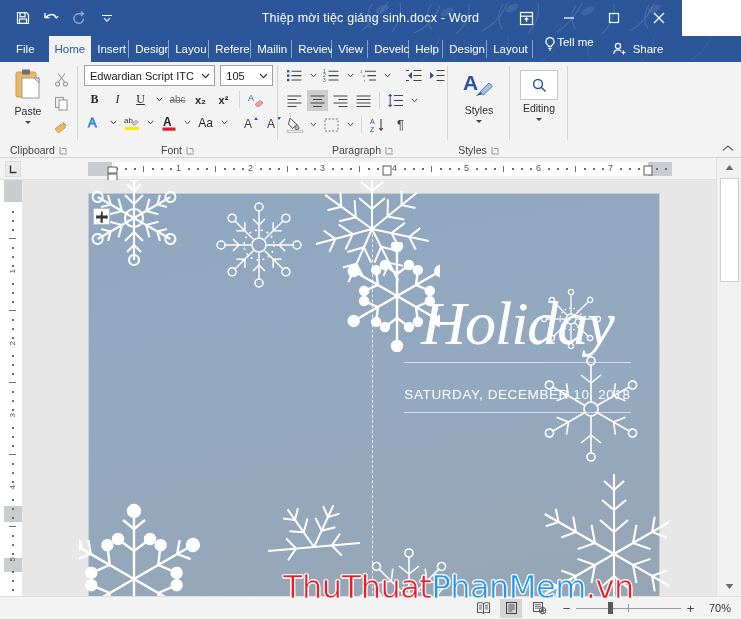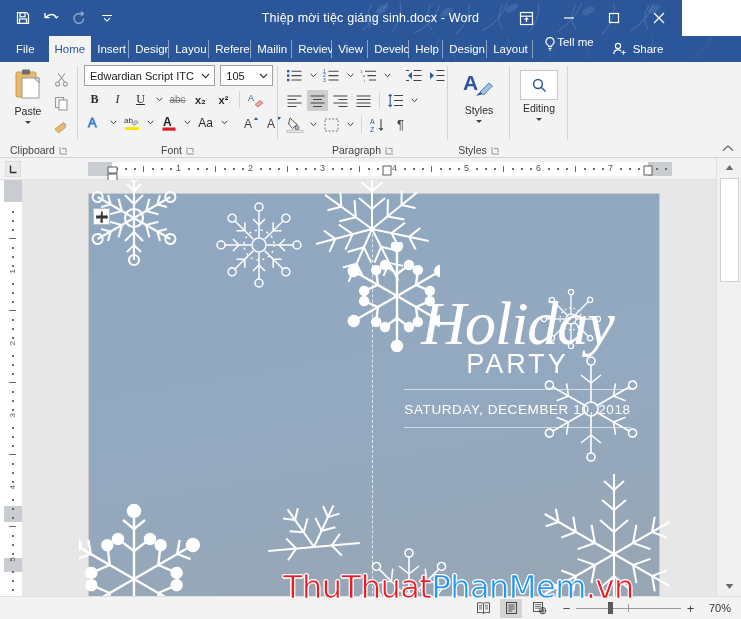--- a/index.html
+++ b/index.html
@@ -192,21 +192,21 @@
   .holiday {
     font-family:"Liberation Serif", serif; font-style:italic;
     font-size:62px; line-height:.95; letter-spacing:-1px;
     text-shadow: 0 0 1px rgba(255,255,255,.4);
   }
   .party {
     font-size:27px; letter-spacing:3px; font-weight:400; margin-top:-4px;
   }
   .rule { height:1px; background:rgba(255,255,255,.6); margin:9px 28px 0 28px; }
   .dateline {
-    font-size:13.5px; letter-spacing:.6px; margin-top:12px; color:#ffffff;
+    font-size:13.5px; letter-spacing:.6px; margin-top:24px; color:#ffffff;
   }
   .rule2 { height:1px; background:rgba(255,255,255,.6); margin:10px 28px 0 28px; }
 
   .flake { position:absolute; pointer-events:none; z-index:3; }
 
   
   .watermark {
     position:absolute; left:283px; top:571px; z-index:40;
     font-family:"DejaVu Sans", sans-serif;
     font-weight:normal; font-size:32px; letter-spacing:-.5px;
@@ -1392,21 +1392,20 @@
       <div class="fold"></div>
 
       <div class="move-handle">
         <svg width="12" height="12" viewBox="0 0 12 12" fill="#333">
           <path d="M5.3 0.6h1.4v3.9h3.9v-1.2L12 6l-1.4 2.7V7.5H6.7v3.9h1.2L6 12 3.4 10.6h1.2V7.5H.7v1.2L0 6l.7-2.7v1.2h3.9z"></path>
         </svg>
       </div>
 
       <div class="card-text">
         <div class="holiday">Holiday</div>
-        <div class="party">PARTY</div>
         <div class="rule"></div>
         <div class="dateline">SATURDAY, DECEMBER 10, 2018</div>
         <div class="rule2"></div>
       </div>
     </div>
   </div>
 
   <div class="watermark">
     <span class="wm-red">ThuThuat</span><span class="wm-blue">PhanMem</span><span class="wm-red">.vn</span>
   </div>

